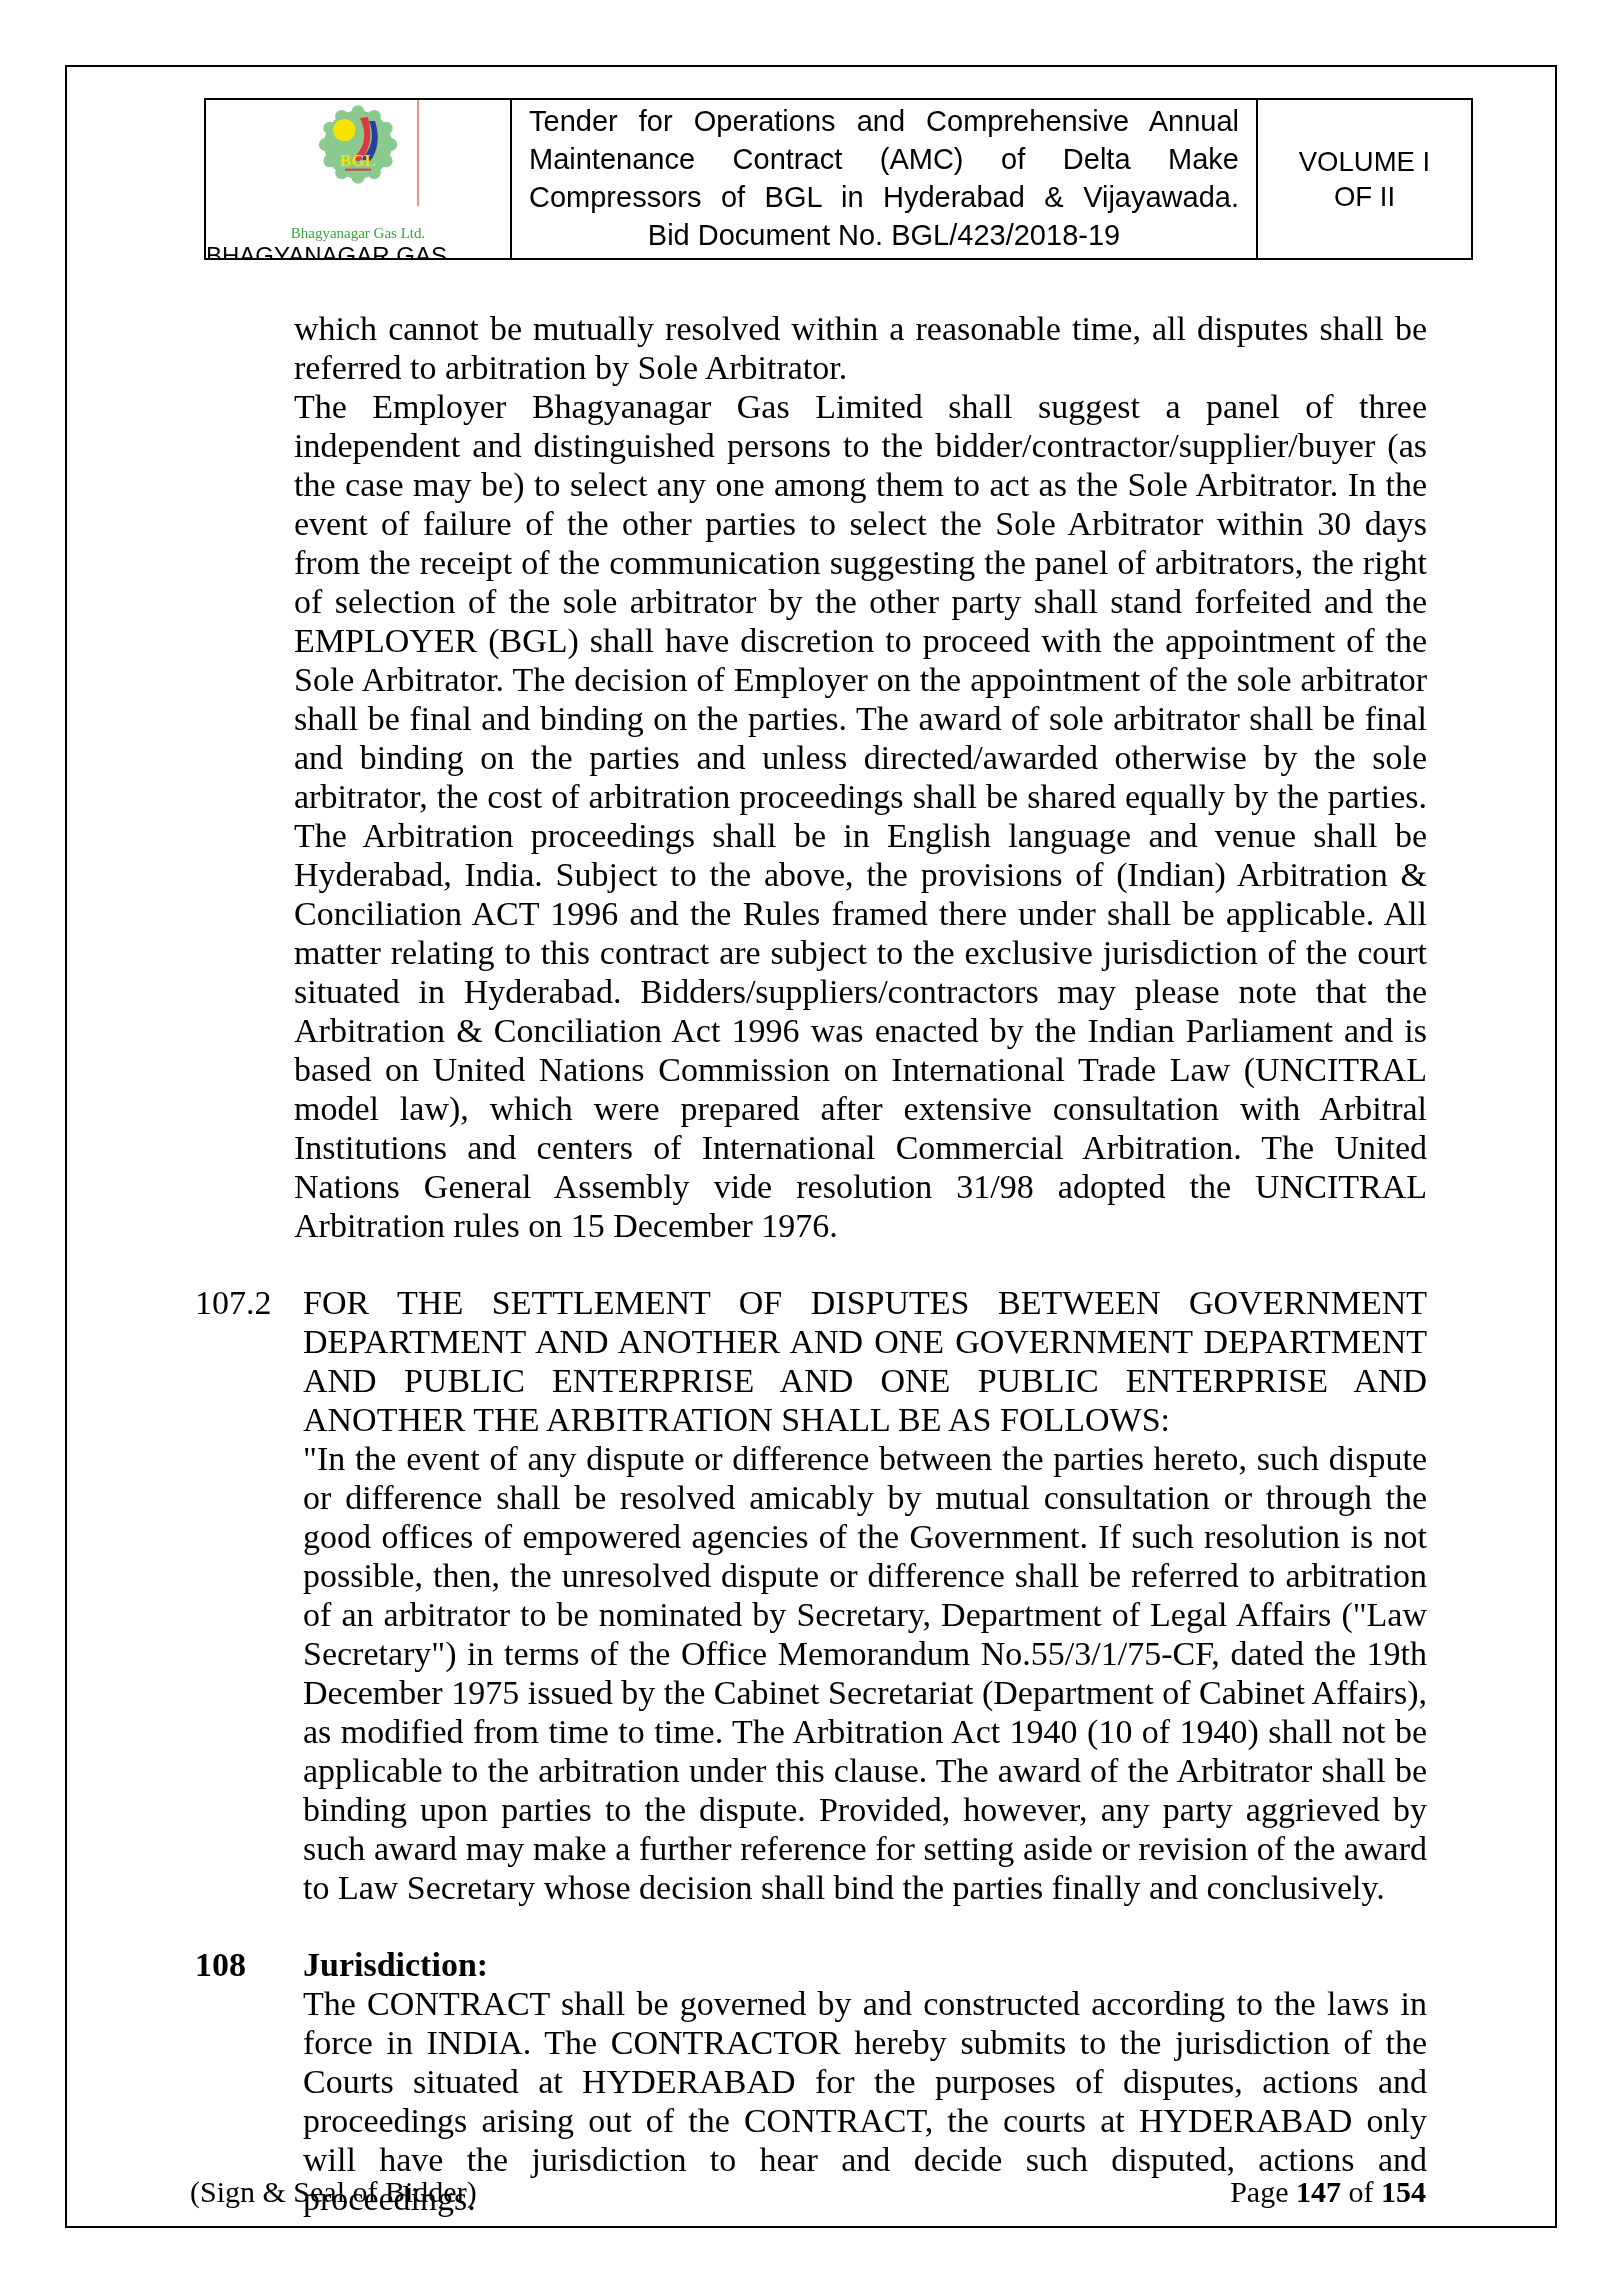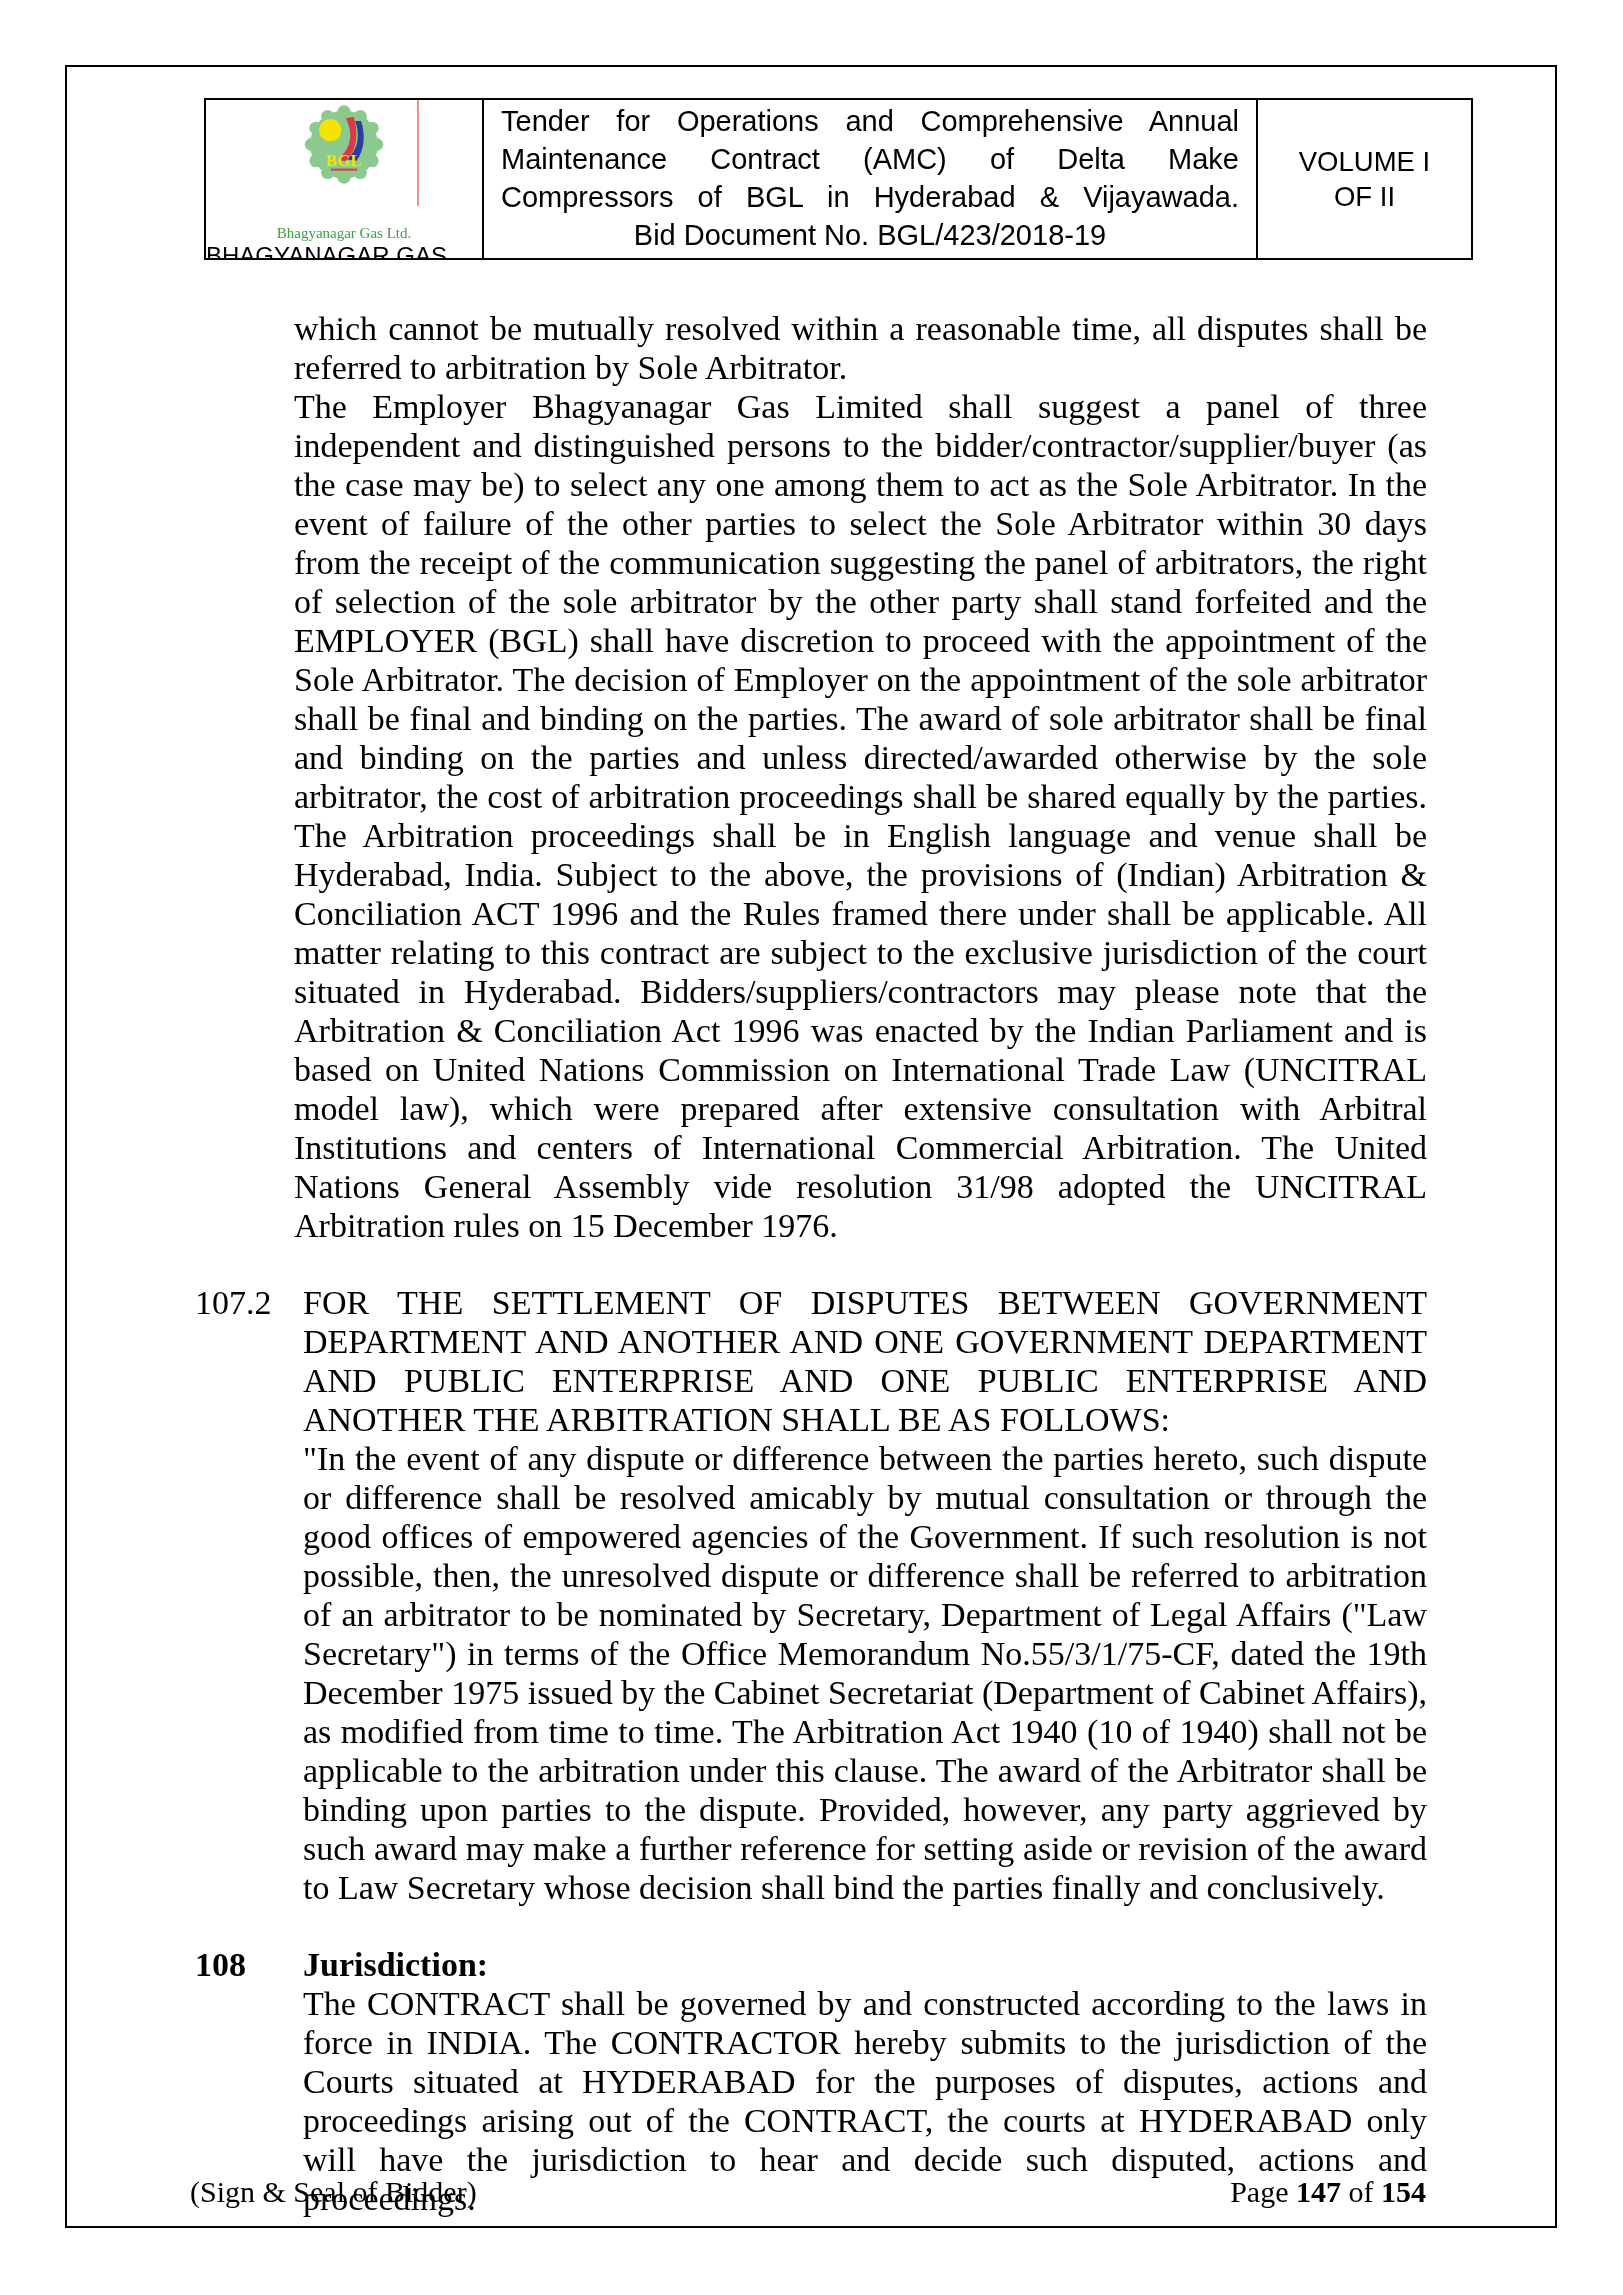--- a/index.html
+++ b/index.html
@@ -23,21 +23,21 @@
   .header-table {
     position: absolute;
     left: 204px; top: 98px;
     width: 1269px; height: 162px;
     display: flex;
     border: 2.6px solid #000;
     box-sizing: border-box;
     background: #fff;
   }
   .cell-logo {
-    width: 278px;
+    width: 306px;
     border-right: 2.6px solid #000;
     box-sizing: border-box;
     position: relative;
     text-align: center;
     overflow: hidden;
   }
   .red-divider {
     position: absolute;
     left: 211px; top: 0;
     width: 2px; height: 106px;

